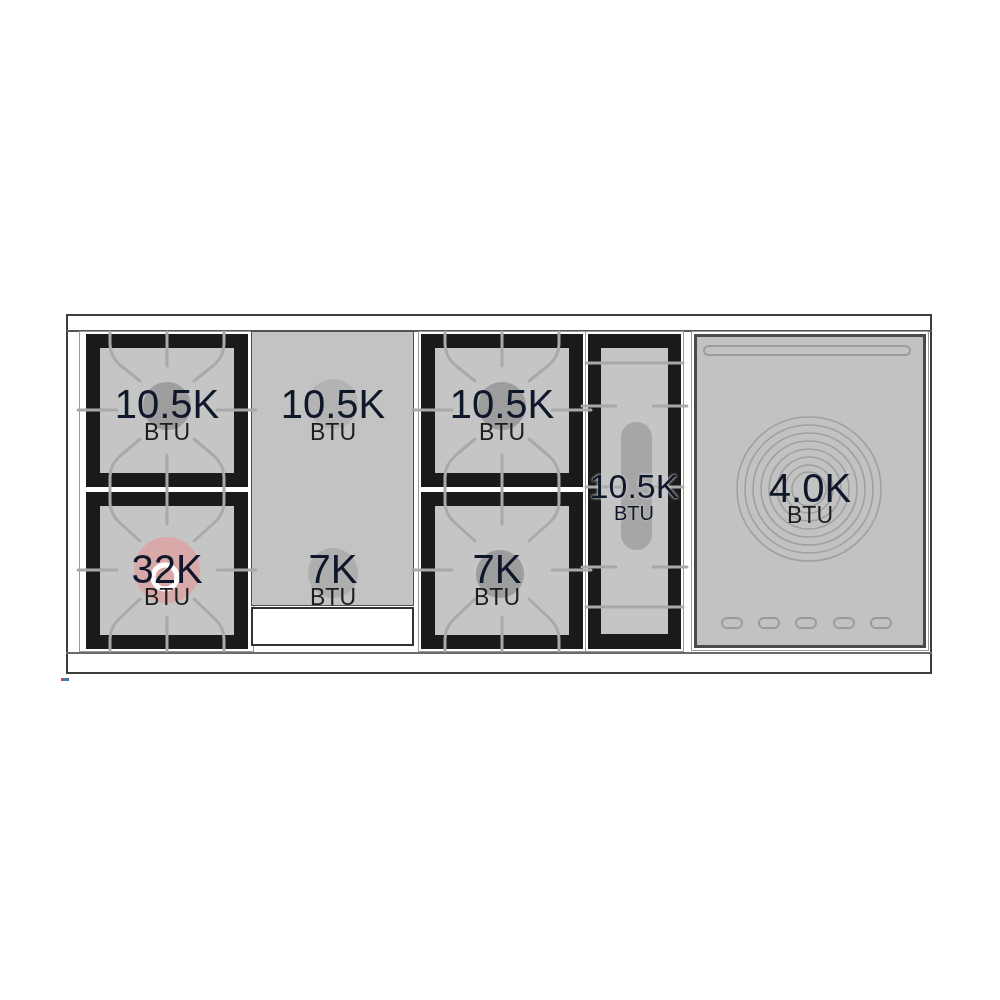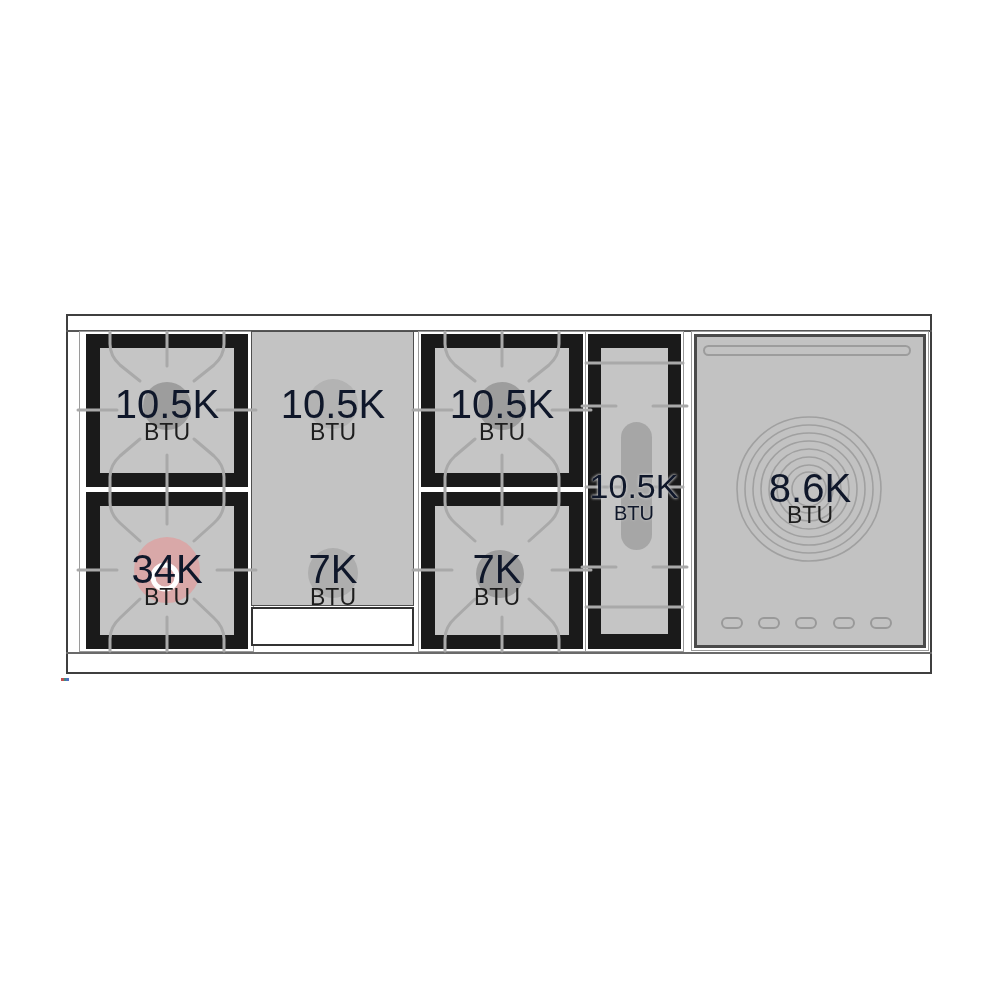--- a/index.html
+++ b/index.html
@@ -112,34 +112,34 @@
     <rect x="759" y="618" width="20" height="10" rx="5"></rect>
     <rect x="796" y="618" width="20" height="10" rx="5"></rect>
     <rect x="834" y="618" width="20" height="10" rx="5"></rect>
     <rect x="871" y="618" width="20" height="10" rx="5"></rect>
   </g>
 </svg>
 
 <div class="lbl num" style="left:167px;top:404px">10.5K</div>
 <div class="lbl btu" style="left:167px;top:432px">BTU</div>
 
-<div class="lbl num" style="left:167px;top:569px">34K</div>
+<div class="lbl num" style="left:167px;top:569px">32K</div>
 <div class="lbl btu" style="left:167px;top:597px">BTU</div>
 
 <div class="lbl num" style="left:333px;top:404px">10.5K</div>
 <div class="lbl btu" style="left:333px;top:432px">BTU</div>
 
 <div class="lbl num" style="left:333px;top:569px">7K</div>
 <div class="lbl btu" style="left:333px;top:597px">BTU</div>
 
 <div class="lbl num" style="left:502px;top:404px">10.5K</div>
 <div class="lbl btu" style="left:502px;top:432px">BTU</div>
 
 <div class="lbl num" style="left:497px;top:569px">7K</div>
 <div class="lbl btu" style="left:497px;top:597px">BTU</div>
 
 <div class="lbl num-sm" style="left:634px;top:486px">10.5K</div>
 <div class="lbl btu-sm" style="left:634px;top:513px">BTU</div>
 
-<div class="lbl num" style="left:810px;top:488px">8.6K</div>
+<div class="lbl num" style="left:810px;top:488px">4.0K</div>
 <div class="lbl btu" style="left:810px;top:515px">BTU</div>
 
 <div class="abs" id="artifact"></div>
 
 </body></html>

